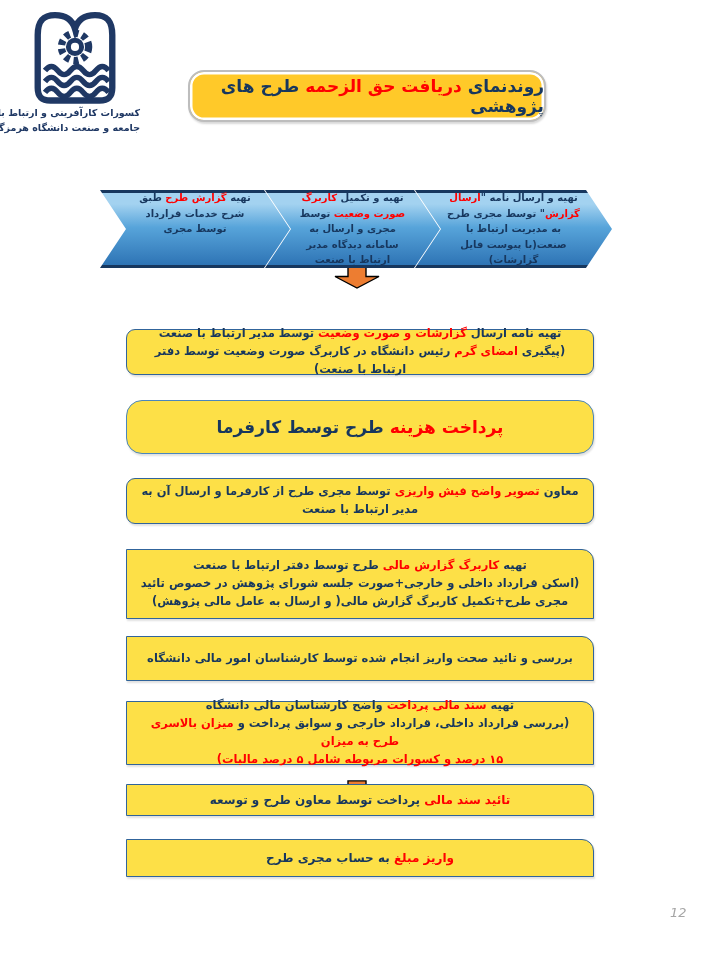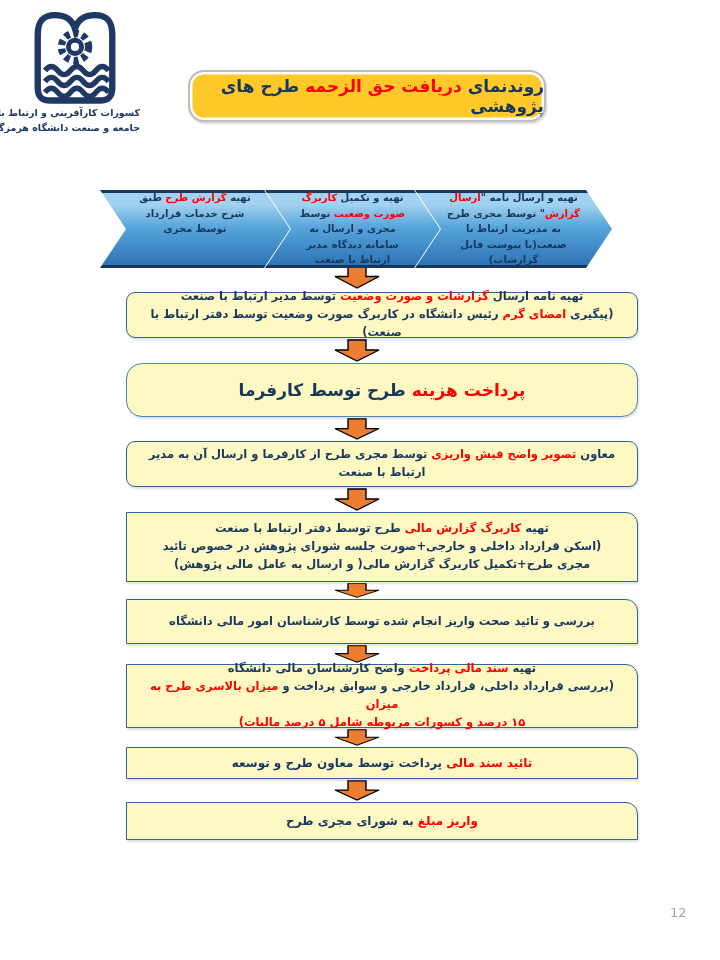--- a/index.html
+++ b/index.html
@@ -23,36 +23,36 @@
   .chev{position:absolute;top:0;height:78px;box-sizing:border-box;
     clip-path:polygon(0 0,calc(100% - 26px) 0,100% 50%,calc(100% - 26px) 100%,0 100%,26px 50%);
     background:linear-gradient(180deg,#17375e 0 3px,#a3d2f0 3px 18%,#57a4da 48%,#2e74b5 calc(100% - 3px),#17375e calc(100% - 3px) 100%);
     color:#17375e;font-weight:bold;font-size:10px;line-height:1.55;
     display:flex;flex-direction:column;justify-content:flex-start;text-align:center;padding:0 30px;}
   .chev-1{right:0;width:197px;z-index:1;}
   .chev-2{right:172px;width:175px;z-index:2;}
   .chev-3{right:322px;width:190px;z-index:3;font-size:10px;}
 
   
-  .flowbox{position:absolute;left:126px;width:512px;box-sizing:border-box;
-    background:#fef9c3;border:1px solid #31649b;color:#17375e;font-weight:bold;
+  .flowbox{position:absolute;left:126px;width:468px;box-sizing:border-box;
+    background:#fde047;border:1px solid #31649b;color:#17375e;font-weight:bold;
     display:flex;flex-direction:column;justify-content:center;text-align:center;
     font-size:11.5px;line-height:1.55;padding:1px 10px;
-    box-shadow:1px 2px 2px rgba(0,0,0,.12);}
+    box-shadow:1px 2px 2px rgba(0,0,0,.12);margin-top:37px;}
   .r-all{border-radius:9px;}
   .r-big{border-radius:16px;border-color:#4a86bd;font-size:17px;}
   .r-tr{border-radius:0 12px 0 0;}
   .fs12{font-size:12px;}
   .red{color:#ff0000;}
   .tline{display:block;}
 
   
   .arrow{position:absolute;left:334px;width:46px;}
 
-  .pagenum{position:absolute;top:905px;left:670px;color:#a6a6a6;font-size:13px;direction:ltr;}
+  .pagenum{position:absolute;top:905px;left:670px;color:#a6a6a6;font-size:13px;direction:ltr;font-style:italic;}
 </style>
 </head>
 <body>
 
 <div id="page">
 
   <div class="logo">
     <svg width="100" height="100" viewBox="0 0 110 110">
       <path d="M14,32 C14,14 22,10 33,10 C45,10 52,15 55,25 C58,15 65,10 77,10 C88,10 96,14 96,32 L96,90 C96,100 92,104 82,104 L28,104 C18,104 14,100 14,90 Z" fill="#ffffff" stroke="#1f3864" stroke-width="7"></path>
       <circle cx="55" cy="45" r="15" fill="none" stroke="#1f3864" stroke-width="8" stroke-dasharray="5.5 4.3"></circle>
@@ -129,17 +129,17 @@
     </div>
   <div class="flowbox r-tr" style="top:664px;height:64px">
       <div class="tline"><span>تهیه </span><span class="red">سند مالی پرداخت</span><span> واضح کارشناسان مالی دانشگاه</span></div>
       <div class="tline"><span>(بررسی قرارداد داخلی، قرارداد خارجی و سوابق پرداخت و </span><span class="red">میزان بالاسری طرح به میزان</span></div>
       <div class="tline"><span class="red">۱۵ درصد و کسورات مربوطه شامل ۵ درصد مالیات)</span></div>
     </div>
   <div class="flowbox r-tr fs12" style="top:747px;height:32px">
       <div class="tline"><span class="red">تائید سند مالی</span><span> پرداخت توسط معاون طرح و توسعه</span></div>
     </div>
   <div class="flowbox r-tr fs12" style="top:802px;height:38px">
-      <div class="tline"><span class="red">واریز مبلغ</span><span> به شورای مجری طرح</span></div>
+      <div class="tline"><span class="red">واریز مبلغ</span><span> به حساب مجری طرح</span></div>
     </div>
 
   <div class="pagenum">12</div>
 </div>
 
 </body></html>

